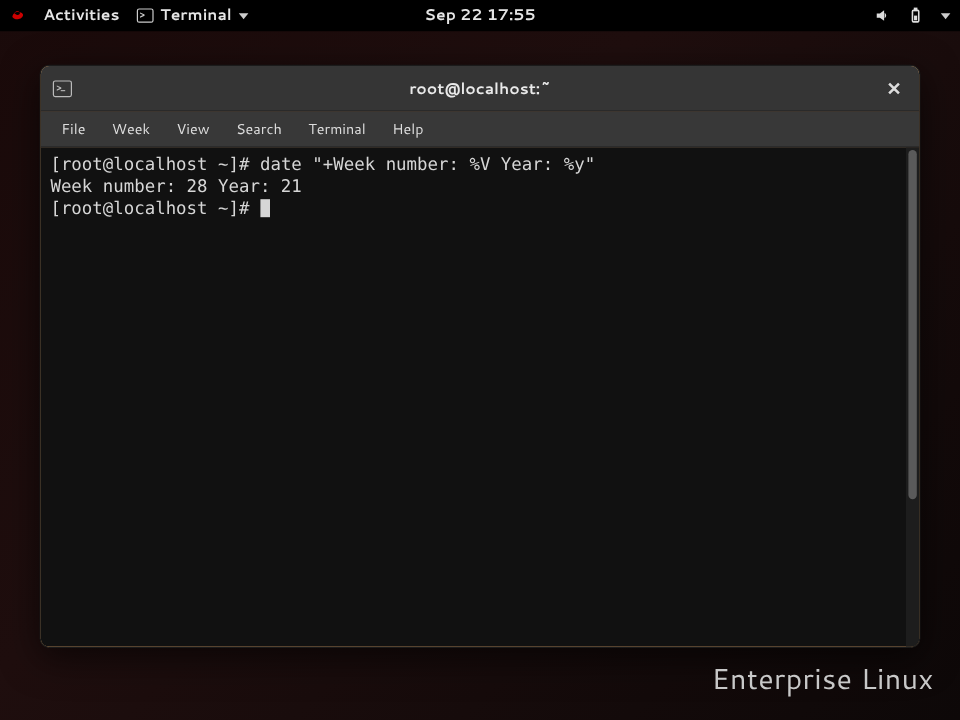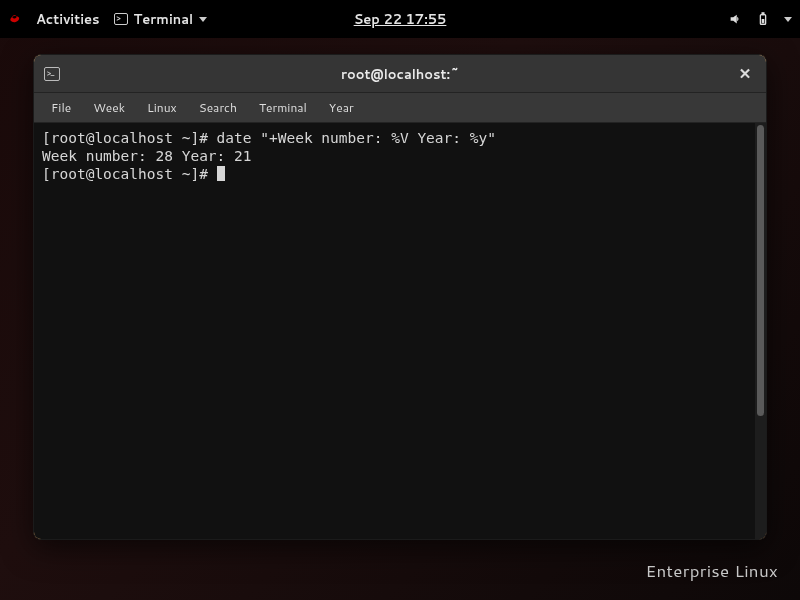--- a/index.html
+++ b/index.html
@@ -6,21 +6,21 @@
     body {
       width: 800px;
       height: 600px;
       background: linear-gradient(135deg, #1a0a0a 0%, #1f0e0e 40%, #0d0808 100%);
       font-family: "Cantarell", "Helvetica Neue", sans-serif;
       overflow: hidden;
       position: relative;
     }
     
     .topbar {
-      height: 38px;
+      height: 26px;
       background: #000;
       display: flex;
       align-items: center;
       color: #e5e5e5;
       font-size: 13px;
       font-weight: 600;
       padding: 0 8px;
       position: relative;
     }
     .topbar-left { display: flex; align-items: center; gap: 14px; }
@@ -50,21 +50,20 @@
       border-left: 4px solid transparent;
       border-right: 4px solid transparent;
       border-top: 5px solid #ccc;
       display: inline-block;
     }
     .topbar-center {
       position: absolute;
       left: 50%;
       transform: translateX(-50%);
       cursor: pointer;
-      text-decoration: underline;
     }
     .topbar-right {
       margin-left: auto;
       display: flex;
       align-items: center;
       gap: 14px;
     }
     .speaker-icon, .battery-icon {
       width: 14px; height: 14px;
       display: inline-flex;
@@ -181,21 +180,21 @@
       right: 2px;
       height: 70%;
       background: #5a5a5a;
       border-radius: 4px;
     }
     .brand-text {
       position: absolute;
       right: 22px;
       bottom: 18px;
       color: #c8c8c8;
-      font-size: 17px;
+      font-size: 24px;
       font-weight: 400;
       letter-spacing: 0.3px;
     }
   </style>
 </head>
 <body>
 
 <div class="topbar">
   <div class="topbar-left">
     <span class="hat-icon">
@@ -232,24 +231,24 @@
   <div class="titlebar">
     <span class="titlebar-icon"></span>
     <span class="titlebar-title">root@localhost:~</span>
     <span class="close-btn">
       <span>✕</span>
     </span>
   </div>
   <div class="menubar">
     <span class="menu-item">File</span>
     <span class="menu-item">Week</span>
-    <span class="menu-item">Linux</span>
+    <span class="menu-item">View</span>
     <span class="menu-item">Search</span>
     <span class="menu-item">Terminal</span>
-    <span class="menu-item">Year</span>
+    <span class="menu-item">Help</span>
   </div>
   <div class="terminal-body">
     <div class="terminal-content"><span>[root@localhost ~]# </span><span>date "+Week number: %V Year: %y"</span>
 <span>Week number: 28 Year: 21</span>
 <span>[root@localhost ~]# </span><span class="cursor-block"></span></div>
     <div class="scrollbar">
       <div class="scrollbar-thumb"></div>
     </div>
   </div>
 </div>

